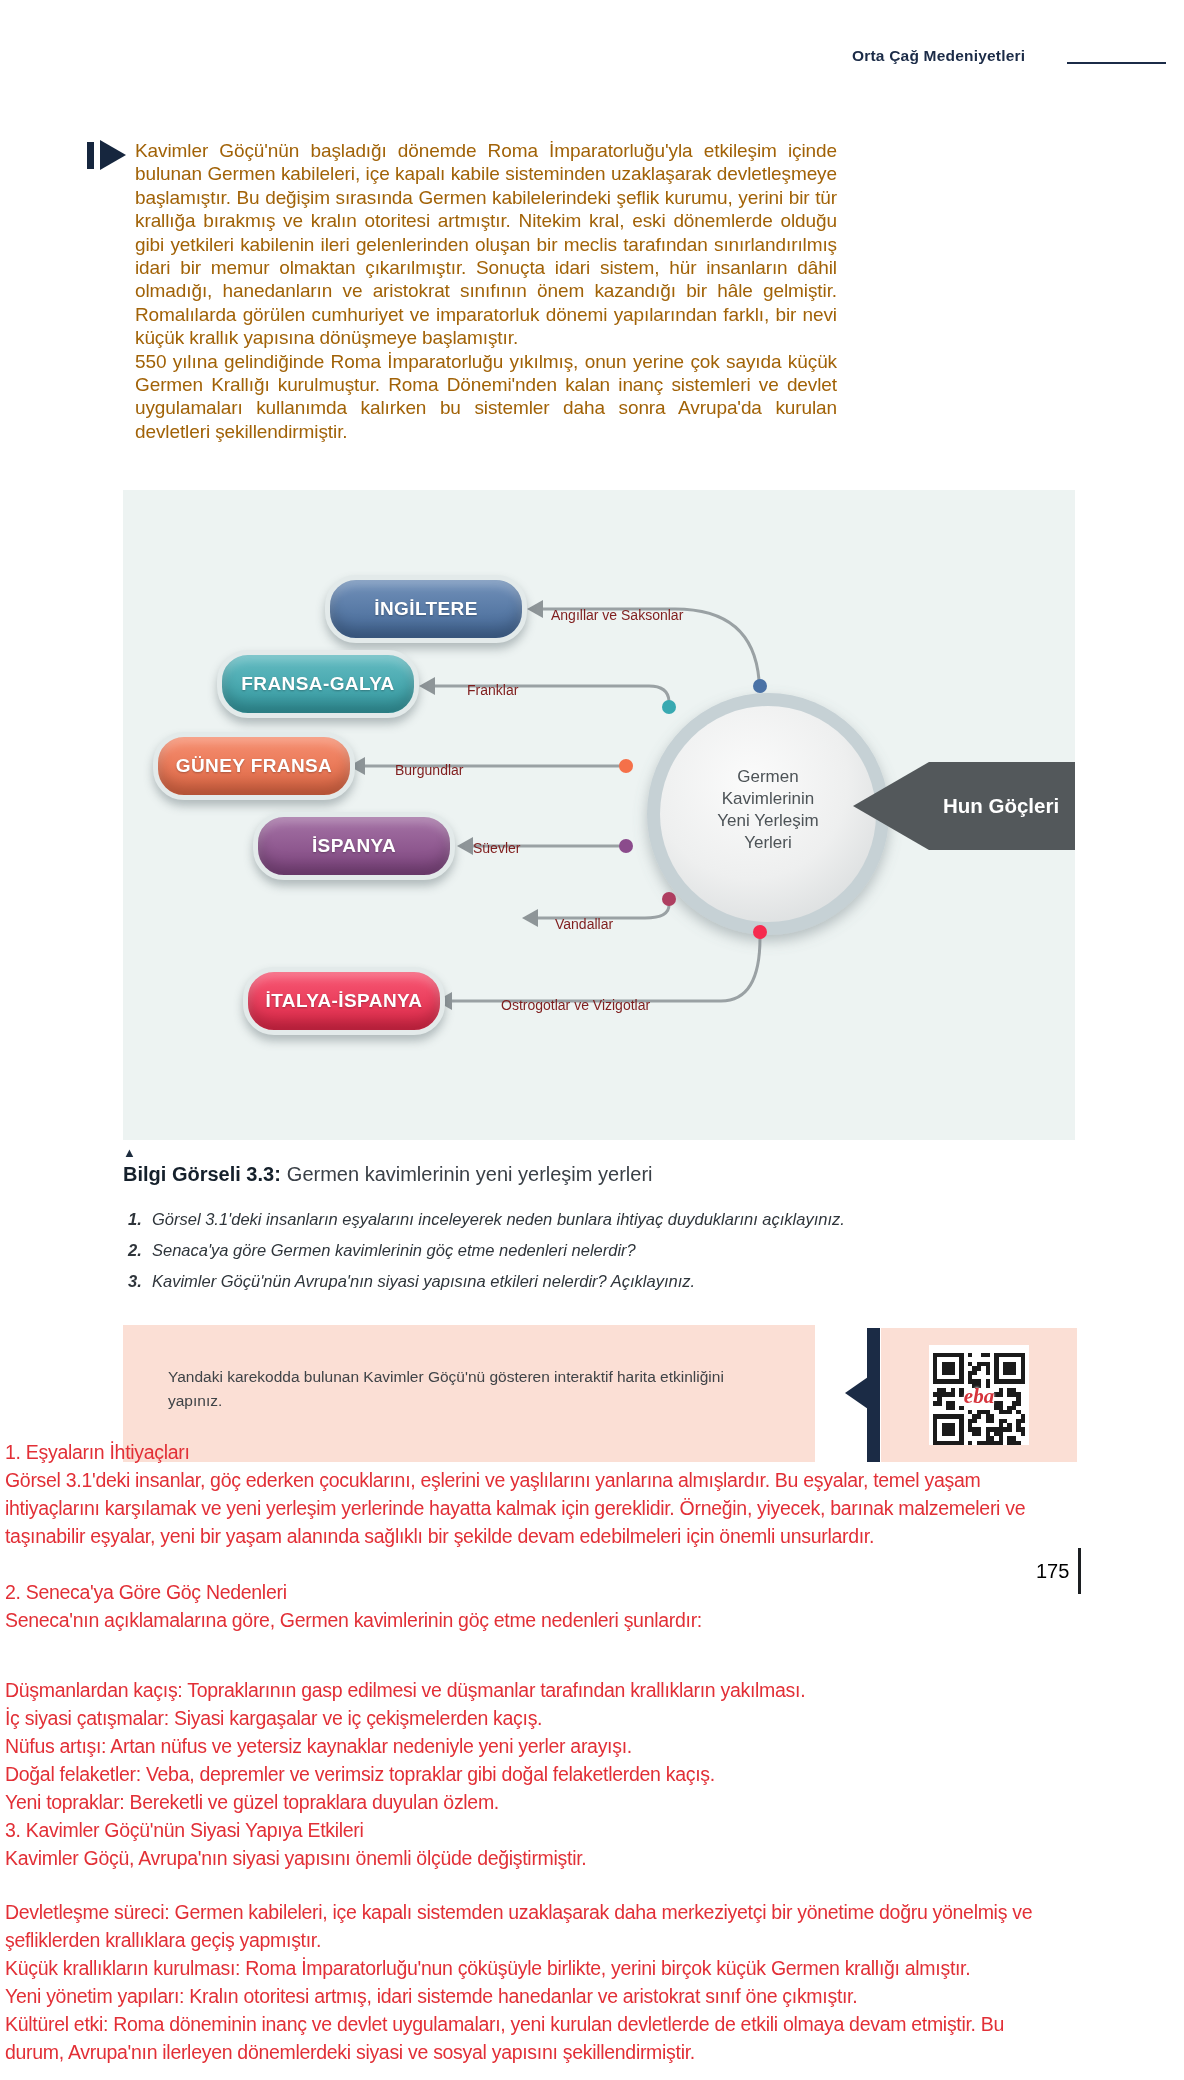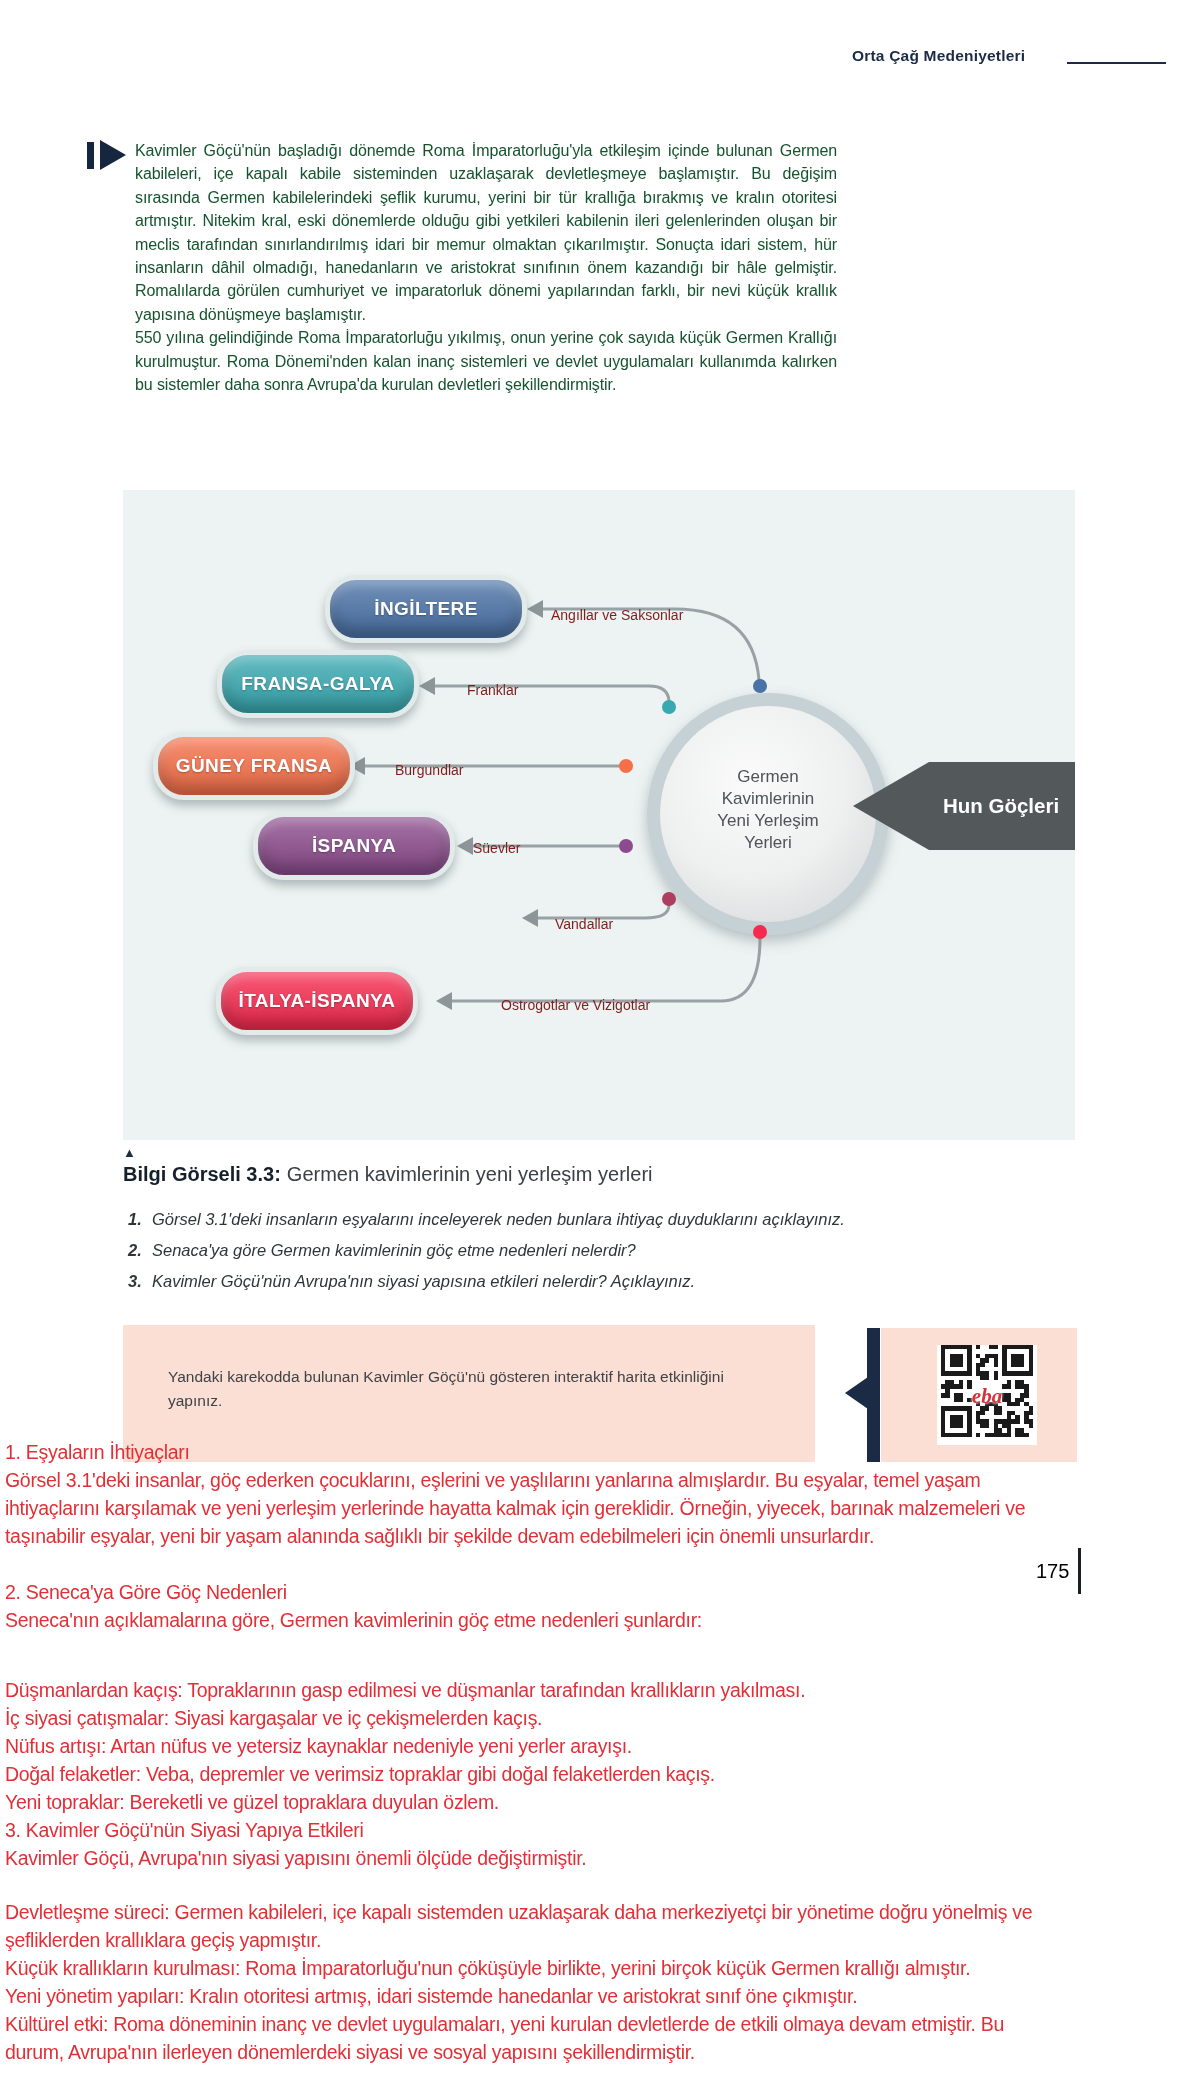--- a/index.html
+++ b/index.html
@@ -10,21 +10,21 @@
   
   .header-title{left:852px;top:47px;font-size:15.5px;font-weight:600;color:#1b2b47;letter-spacing:.2px;}
   .header-rule{left:1067px;top:62px;width:99px;border-top:2px solid #1b2b47;height:0;}
 
   
   .marker-bar{left:87px;top:142px;width:7px;height:27px;background:#16263e;}
   .marker-tri{left:100px;top:140px;width:0;height:0;border-left:26px solid #16263e;
               border-top:15px solid transparent;border-bottom:15px solid transparent;}
 
   
-  .intro{left:135px;top:139px;width:702px;color:#14532d;font-size:16px;line-height:23.4px;
+  .intro{left:135px;top:139px;width:702px;color:#a16207;font-size:19px;line-height:23.4px;
          text-align:justify;letter-spacing:-0.1px;}
   .intro p{margin:0;}
   .intro p + p{margin-top:0;}
 
   
   .figure-box{left:123px;top:490px;width:952px;height:650px;background:#edf3f2;}
   .figure-box svg{position:absolute;left:0;top:0;}
   .pill{position:absolute;width:192px;height:58px;border-radius:31px;border:5px solid #e3eaea;
         display:flex;align-items:center;justify-content:center;
         box-shadow:0 6px 10px rgba(80,95,100,.38), inset 0 -10px 14px rgba(0,0,0,.20), inset 0 6px 8px rgba(255,255,255,.22);}
@@ -43,21 +43,21 @@
   .q-num{font-weight:bold;width:24px;flex:0 0 24px;}
 
   
   .activity-box{left:123px;top:1325px;width:692px;height:137px;background:#fbdfd5;}
   .activity-text{position:absolute;left:45px;top:40px;width:600px;font-size:15.5px;line-height:24px;color:#3f4347;}
   .sep-bar{left:867px;top:1328px;width:13px;height:134px;background:#1b2b45;}
   .sep-tri{left:845px;top:1377px;width:0;height:0;border-right:23px solid #1b2b45;
            border-top:16px solid transparent;border-bottom:16px solid transparent;}
   .qr-panel{left:881px;top:1328px;width:196px;height:134px;background:#fbdfd5;}
   .qr-code{position:absolute;left:48px;top:17px;width:100px;height:100px;background:#fff;
-           display:flex;align-items:flex-start;justify-content:center;margin-left:8px;}
+           display:flex;align-items:flex-end;justify-content:center;}
   .qr-logo{position:absolute;left:0;top:39px;width:100px;text-align:center;
            font-family:"Liberation Serif",serif;font-style:italic;font-weight:bold;font-size:21px;color:#d6333b;
            text-shadow:0 0 3px #fff,0 0 3px #fff;}
 
   
   .page-num{left:1036px;top:1560px;font-size:20px;color:#000000;}
   .page-num-bar{left:1078px;top:1548px;width:3px;height:46px;background:#1c1f22;}
 
   
   .red-block{position:absolute;left:5px;color:#e22f36;font-size:19.5px;letter-spacing:-0.3px;white-space:nowrap;}
@@ -136,21 +136,21 @@
     </div>
   <div class="pill" style="left: 94px; top: 160px; background: linear-gradient(rgba(255, 255, 255, 0.22), rgba(0, 0, 0, 0.1)), rgb(56, 169, 177);">
       <span>FRANSA-GALYA</span>
     </div>
   <div class="pill" style="left: 30px; top: 242px; background: linear-gradient(rgba(255, 255, 255, 0.22), rgba(0, 0, 0, 0.1)), rgb(245, 112, 73);">
       <span>GÜNEY FRANSA</span>
     </div>
   <div class="pill" style="left: 130px; top: 322px; background: linear-gradient(rgba(255, 255, 255, 0.22), rgba(0, 0, 0, 0.1)), rgb(139, 75, 140);">
       <span>İSPANYA</span>
     </div>
-  <div class="pill" style="left: 93px; top: 477px; background: linear-gradient(rgba(255, 255, 255, 0.22), rgba(0, 0, 0, 0.1)), rgb(246, 42, 78);">
+  <div class="pill" style="left: 120px; top: 477px; background: linear-gradient(rgba(255, 255, 255, 0.22), rgba(0, 0, 0, 0.1)), rgb(246, 42, 78);">
       <span>İTALYA-İSPANYA</span>
     </div>
 
   <div class="tribe-label" style="left:428px;top:93px;">Angıllar ve Saksonlar</div>
   <div class="tribe-label" style="left:344px;top:168px;">Franklar</div>
   <div class="tribe-label" style="left:272px;top:248px;">Burgundlar</div>
   <div class="tribe-label" style="left:350px;top:326px;">Süevler</div>
   <div class="tribe-label" style="left:432px;top:402px;">Vandallar</div>
   <div class="tribe-label" style="left:378px;top:483px;">Ostrogotlar ve Vizigotlar</div>
 </div>

